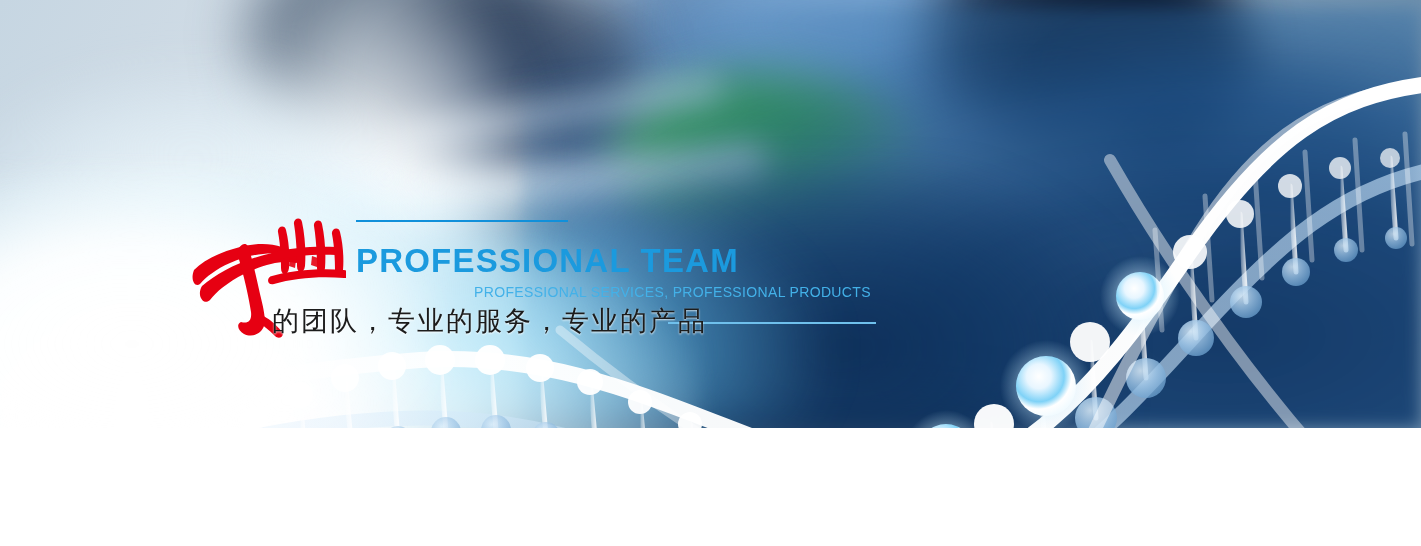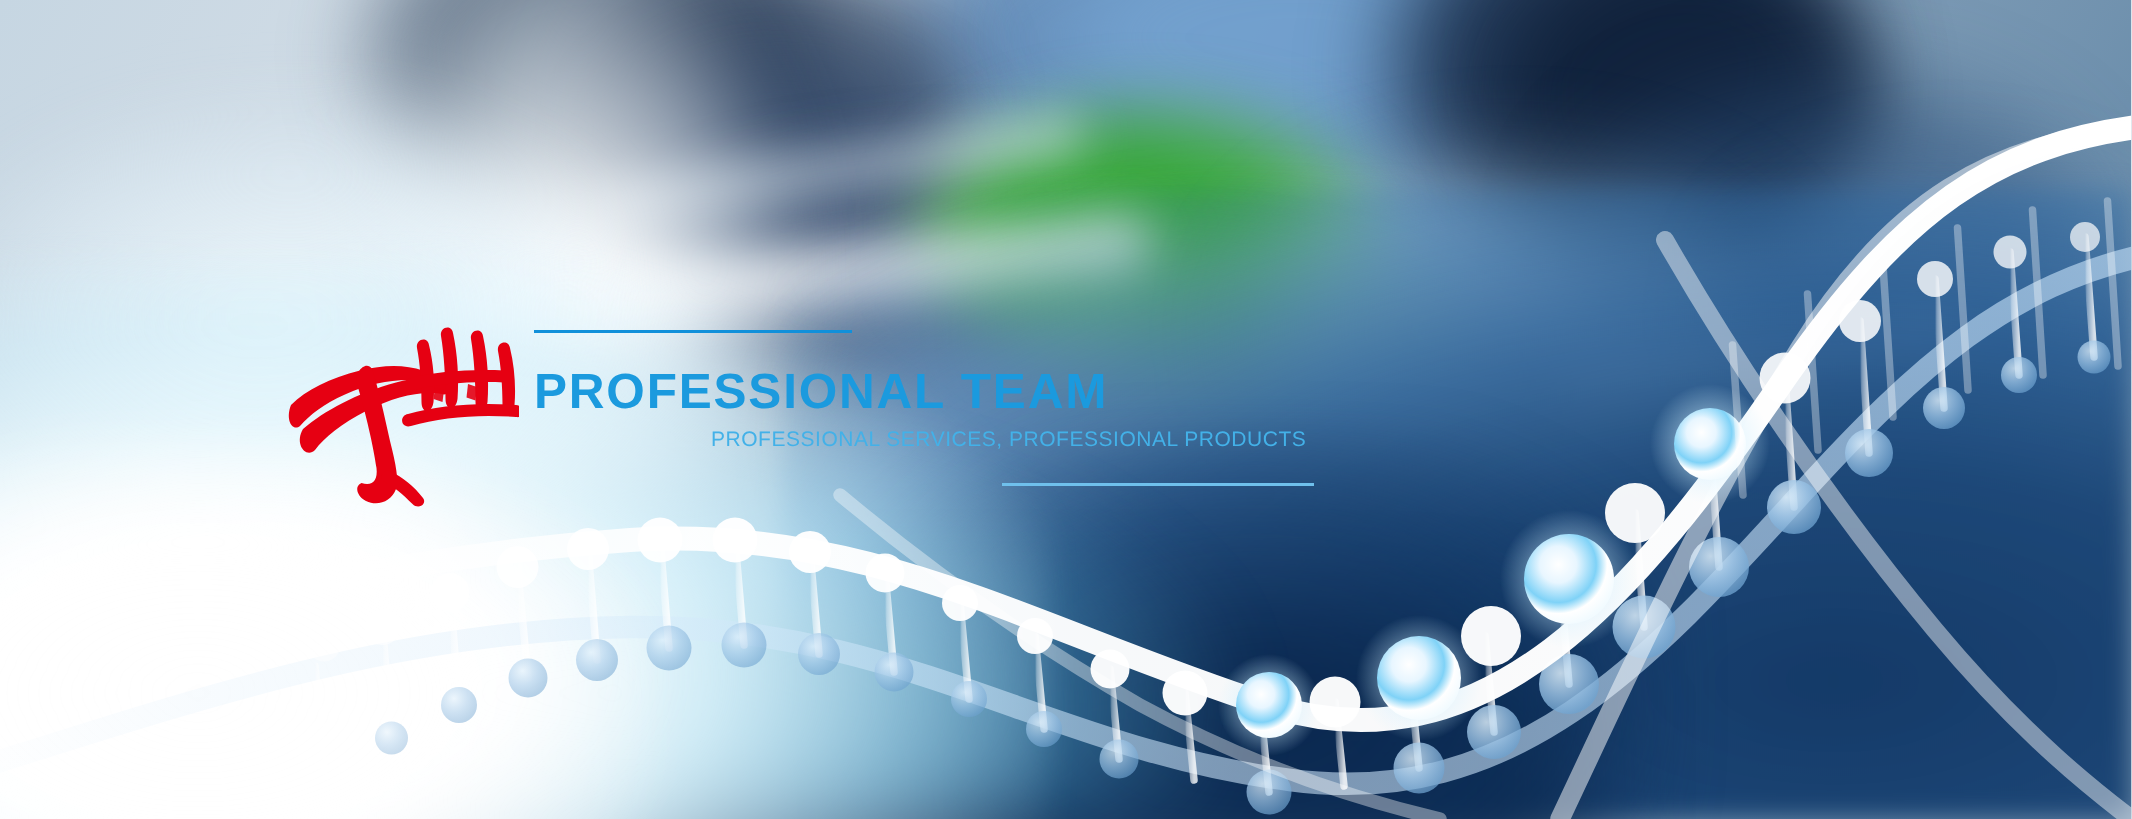--- a/index.html
+++ b/index.html
@@ -1,20 +1,20 @@
 <!DOCTYPE html>
 <html><head>
 <meta charset="utf-8">
 <style>
   html,body{margin:0;padding:0;background:#fff;}
   body{font-family:"Liberation Sans","DejaVu Sans",sans-serif;}
 
   .banner{
     position:relative;
-    width:1421px;height:546px;
+    width:1421px;height:428px;
     overflow:hidden;
     background:#cfdce6;
   }
 
   
   .bg-base{
     position:absolute;inset:0;
     background:
       linear-gradient(120deg,
         #c6d6e2 0%, #cfdbe5 14%, #dbe6ee 26%,
@@ -387,15 +387,16 @@
           <path d="M126 42 l6 2 -1 9 -6 -2 z" opacity="0.9"></path>
         </g>
       </svg>
     </div>
 
     <div class="rule rule-top"></div>
     <div class="rule rule-bottom"></div>
 
     <div class="title">PROFESSIONAL TEAM</div>
     <div class="subtitle">PROFESSIONAL SERVICES, PROFESSIONAL PRODUCTS</div>
+    <div class="cn">的团队，专业的服务，专业的产品</div>
 
   </div>
 </div>
 
 </body></html>

